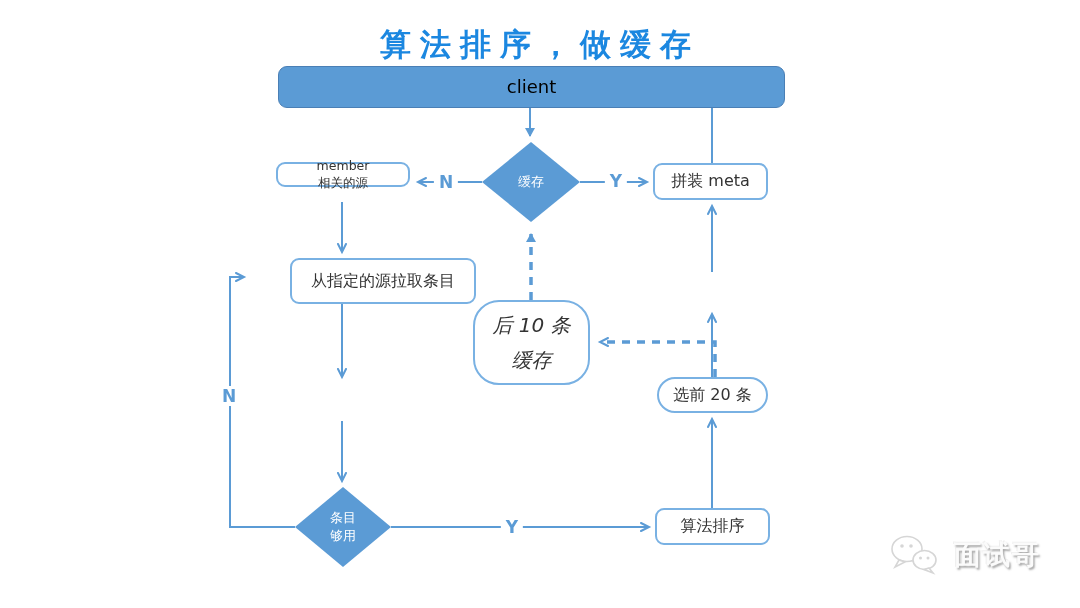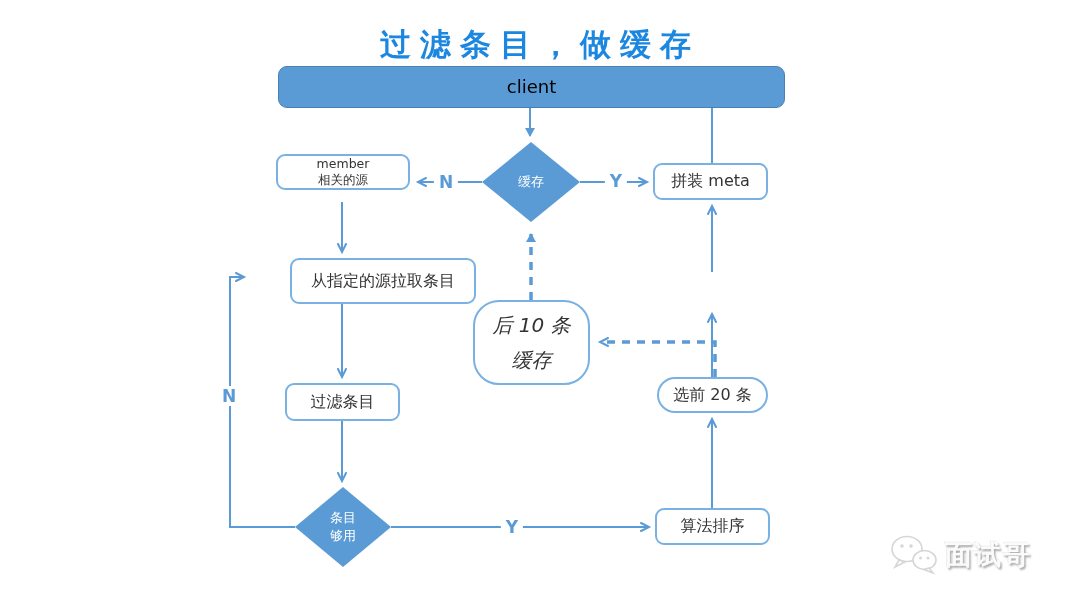--- a/index.html
+++ b/index.html
@@ -34,21 +34,21 @@
     display:flex; flex-direction:column; align-items:center; justify-content:center;
     font-size:13px; line-height:1.35; text-align:center;
   }
   .edge-label {
     position:absolute; z-index:3; transform:translate(-50%,-50%);
     background:#ffffff; color:var(--accent,#5b9bd5);
     font-size:17px; font-weight:600; padding:0 5px;
   }
   .watermark {
     position:absolute; left:890px; top:534px; z-index:1;
-    display:flex; align-items:center; gap:7px;
+    display:flex; align-items:center; gap:16px;
   }
   .watermark-text {
     font-size:27px; font-weight:bold; letter-spacing:2px;
     color:#fbfbfb;
     text-shadow:1.5px 2px 2px rgba(160,160,160,0.9), -1px -1px 0 rgba(228,228,228,0.5);
   }
 </style>
 </head>
 <body>
 
@@ -76,46 +76,43 @@
       <path d="M712,377 L712,314" marker-end="url(#vee)"></path>
       <path d="M712,272 L712,206" marker-end="url(#vee)"></path>
       <path d="M712,163 L712,108"></path>
     </g>
     <g fill="none" stroke="#5b9bd5" stroke-width="3.5" stroke-dasharray="8 7">
       <path d="M531,300 L531,234" marker-end="url(#tri)"></path>
       <path d="M715,377 L715,342 L600,342" marker-end="url(#vee)"></path>
     </g>
   </svg>
 
-  <h1 class="title">过滤条目，做缓存</h1>
+  <h1 class="title">算法排序，做缓存</h1>
 
   <div class="node filled" style="left:278px; top:66px; width:507px; height:42px;">
     <span>client</span>
   </div>
 
   <div class="diamond" style="left:482px; top:142px; width:98px; height:80px;">
     <span>缓存</span>
   </div>
 
-  <div class="node small-text" style="left:276px; top:154px; width:134px; height:36px;">
+  <div class="node small-text" style="left:276px; top:162px; width:134px; height:25px;">
     <span>member</span>
     <span>相关的源</span>
   </div>
 
   <div class="node" style="left:653px; top:163px; width:115px; height:37px;">
     <span>拼装 meta</span>
   </div>
 
   <div class="node" style="left:250px; top:258px; width:186px; height:46px;margin-left:40px;">
     <span>从指定的源拉取条目</span>
   </div>
 
-  <div class="node" style="left:285px; top:383px; width:115px; height:38px;">
-    <span>过滤条目</span>
-  </div>
 
   <div class="diamond" style="left:295px; top:487px; width:96px; height:80px;">
     <span>条目</span>
     <span>够用</span>
   </div>
 
   <div class="node big-box" style="left:473px; top:300px; width:117px; height:85px;">
     <span>后 10 条</span>
     <span>缓存</span>
   </div>

